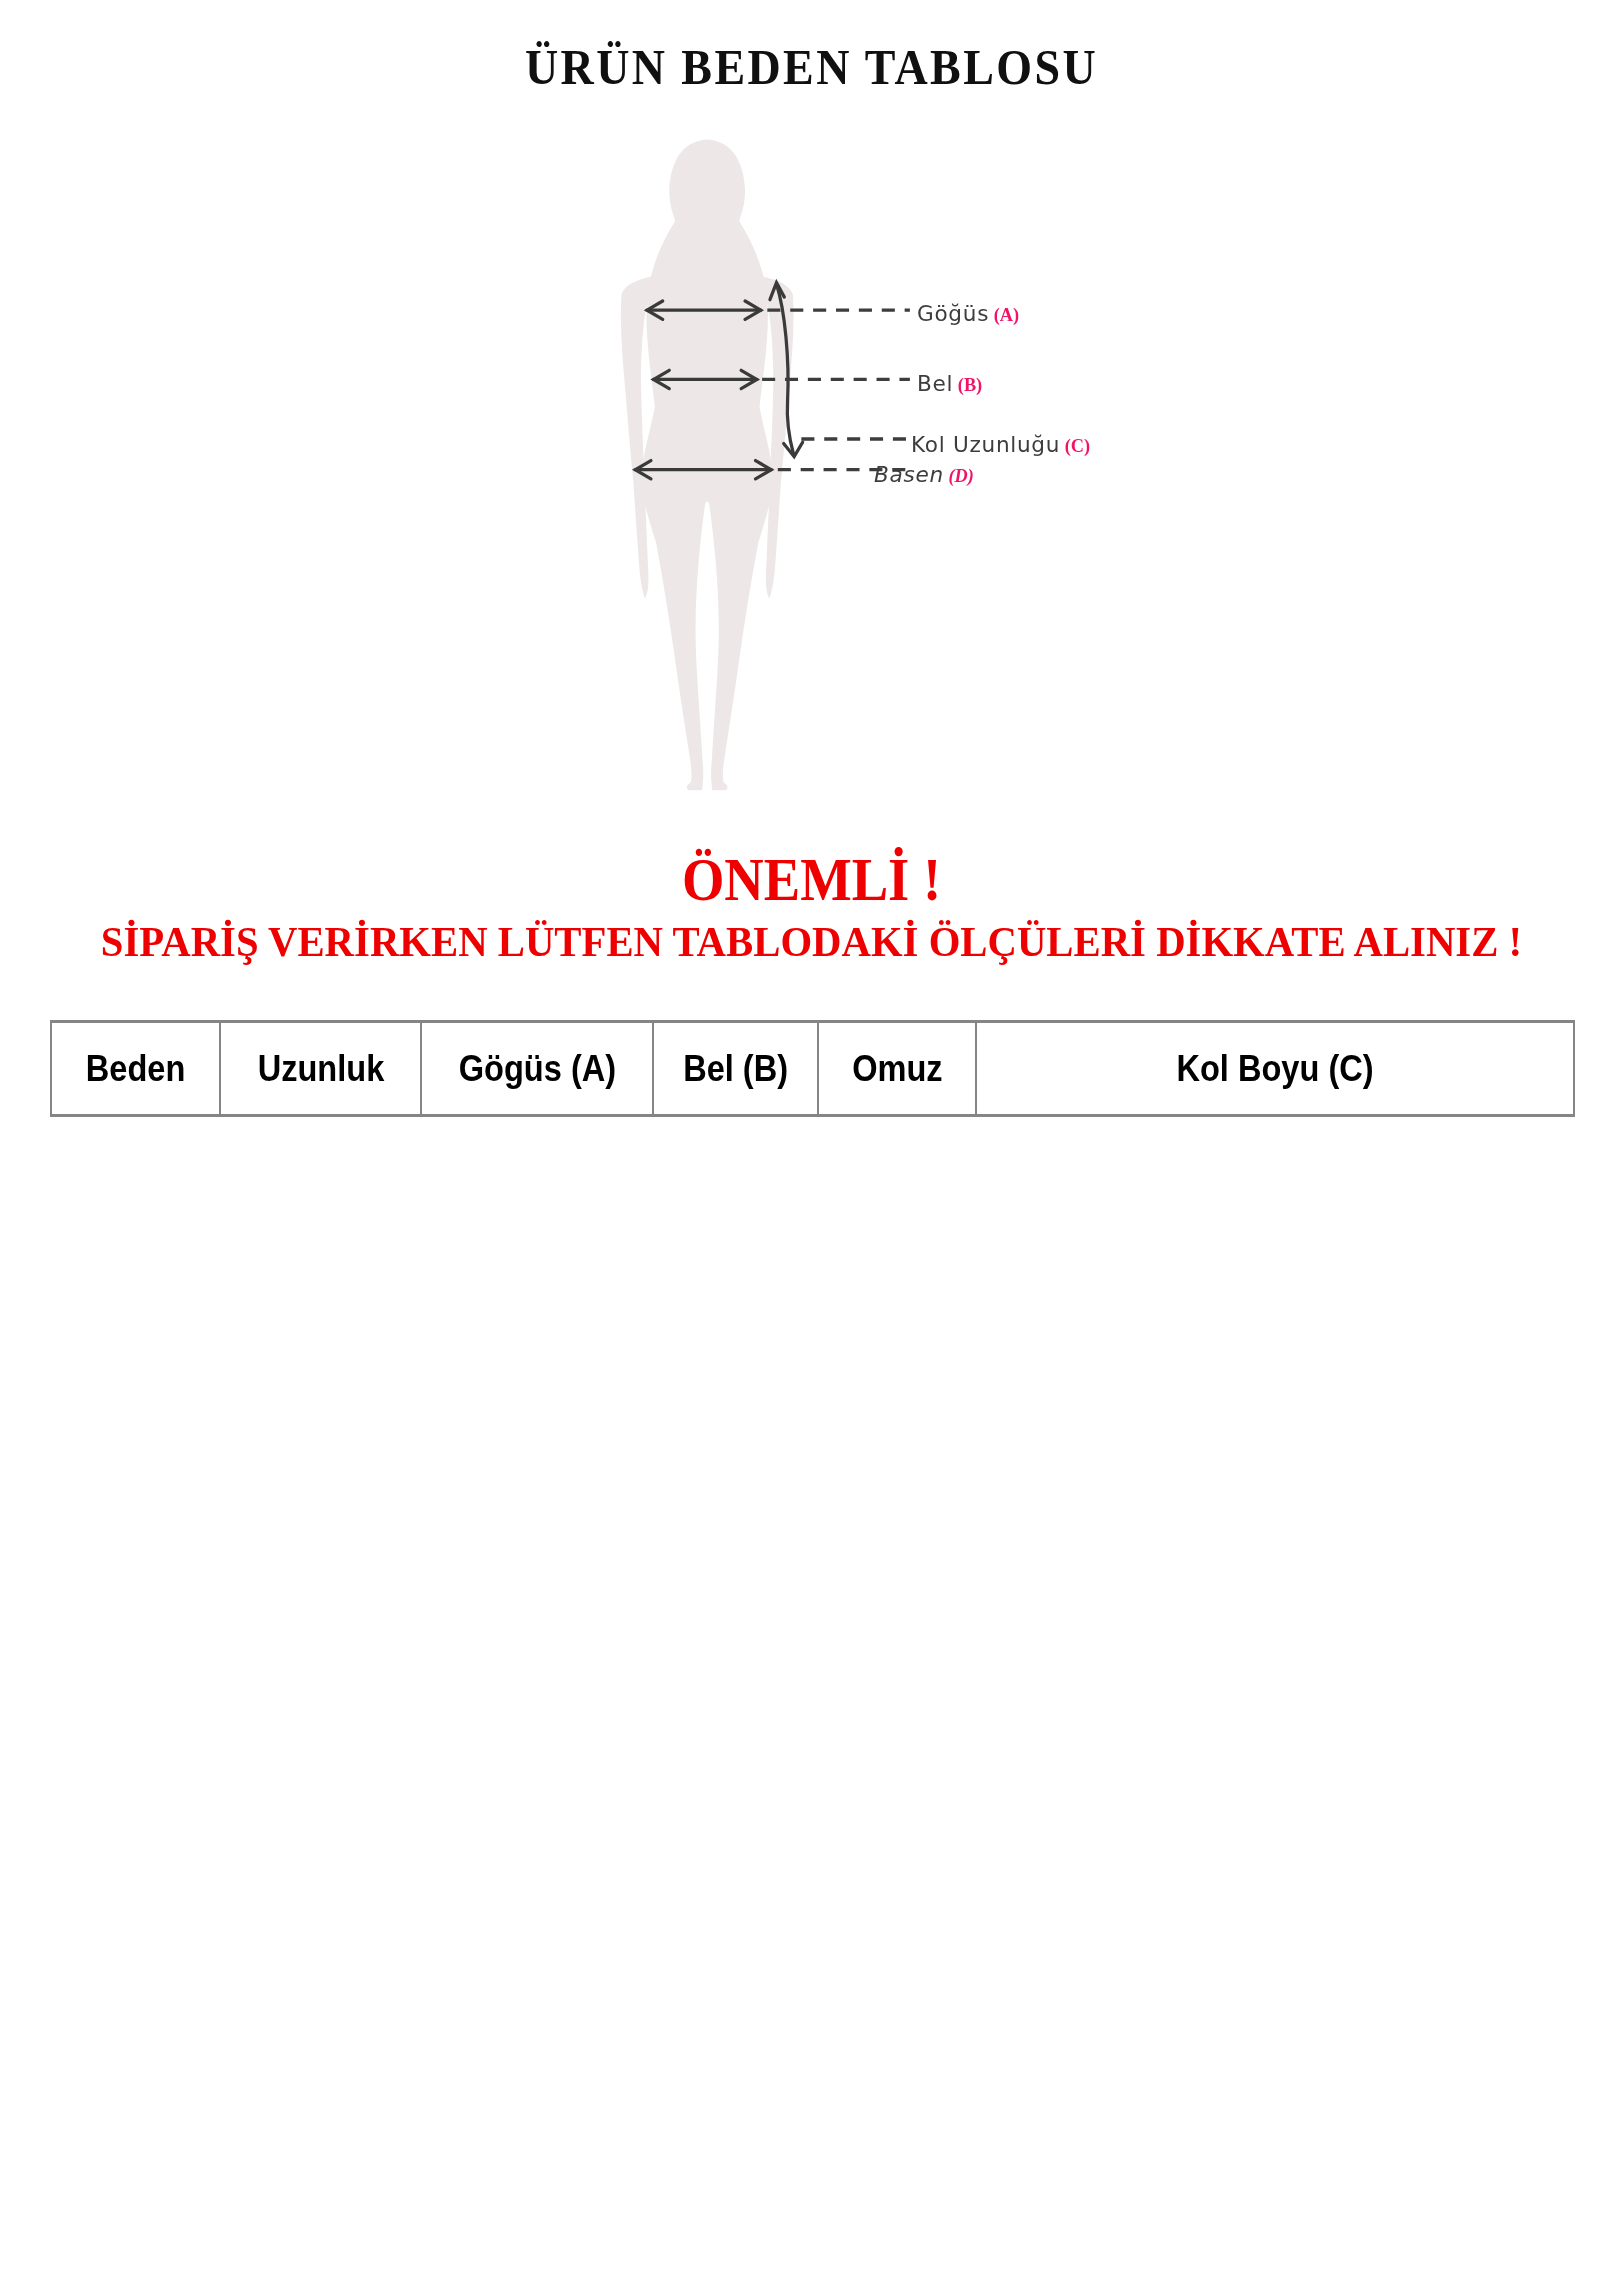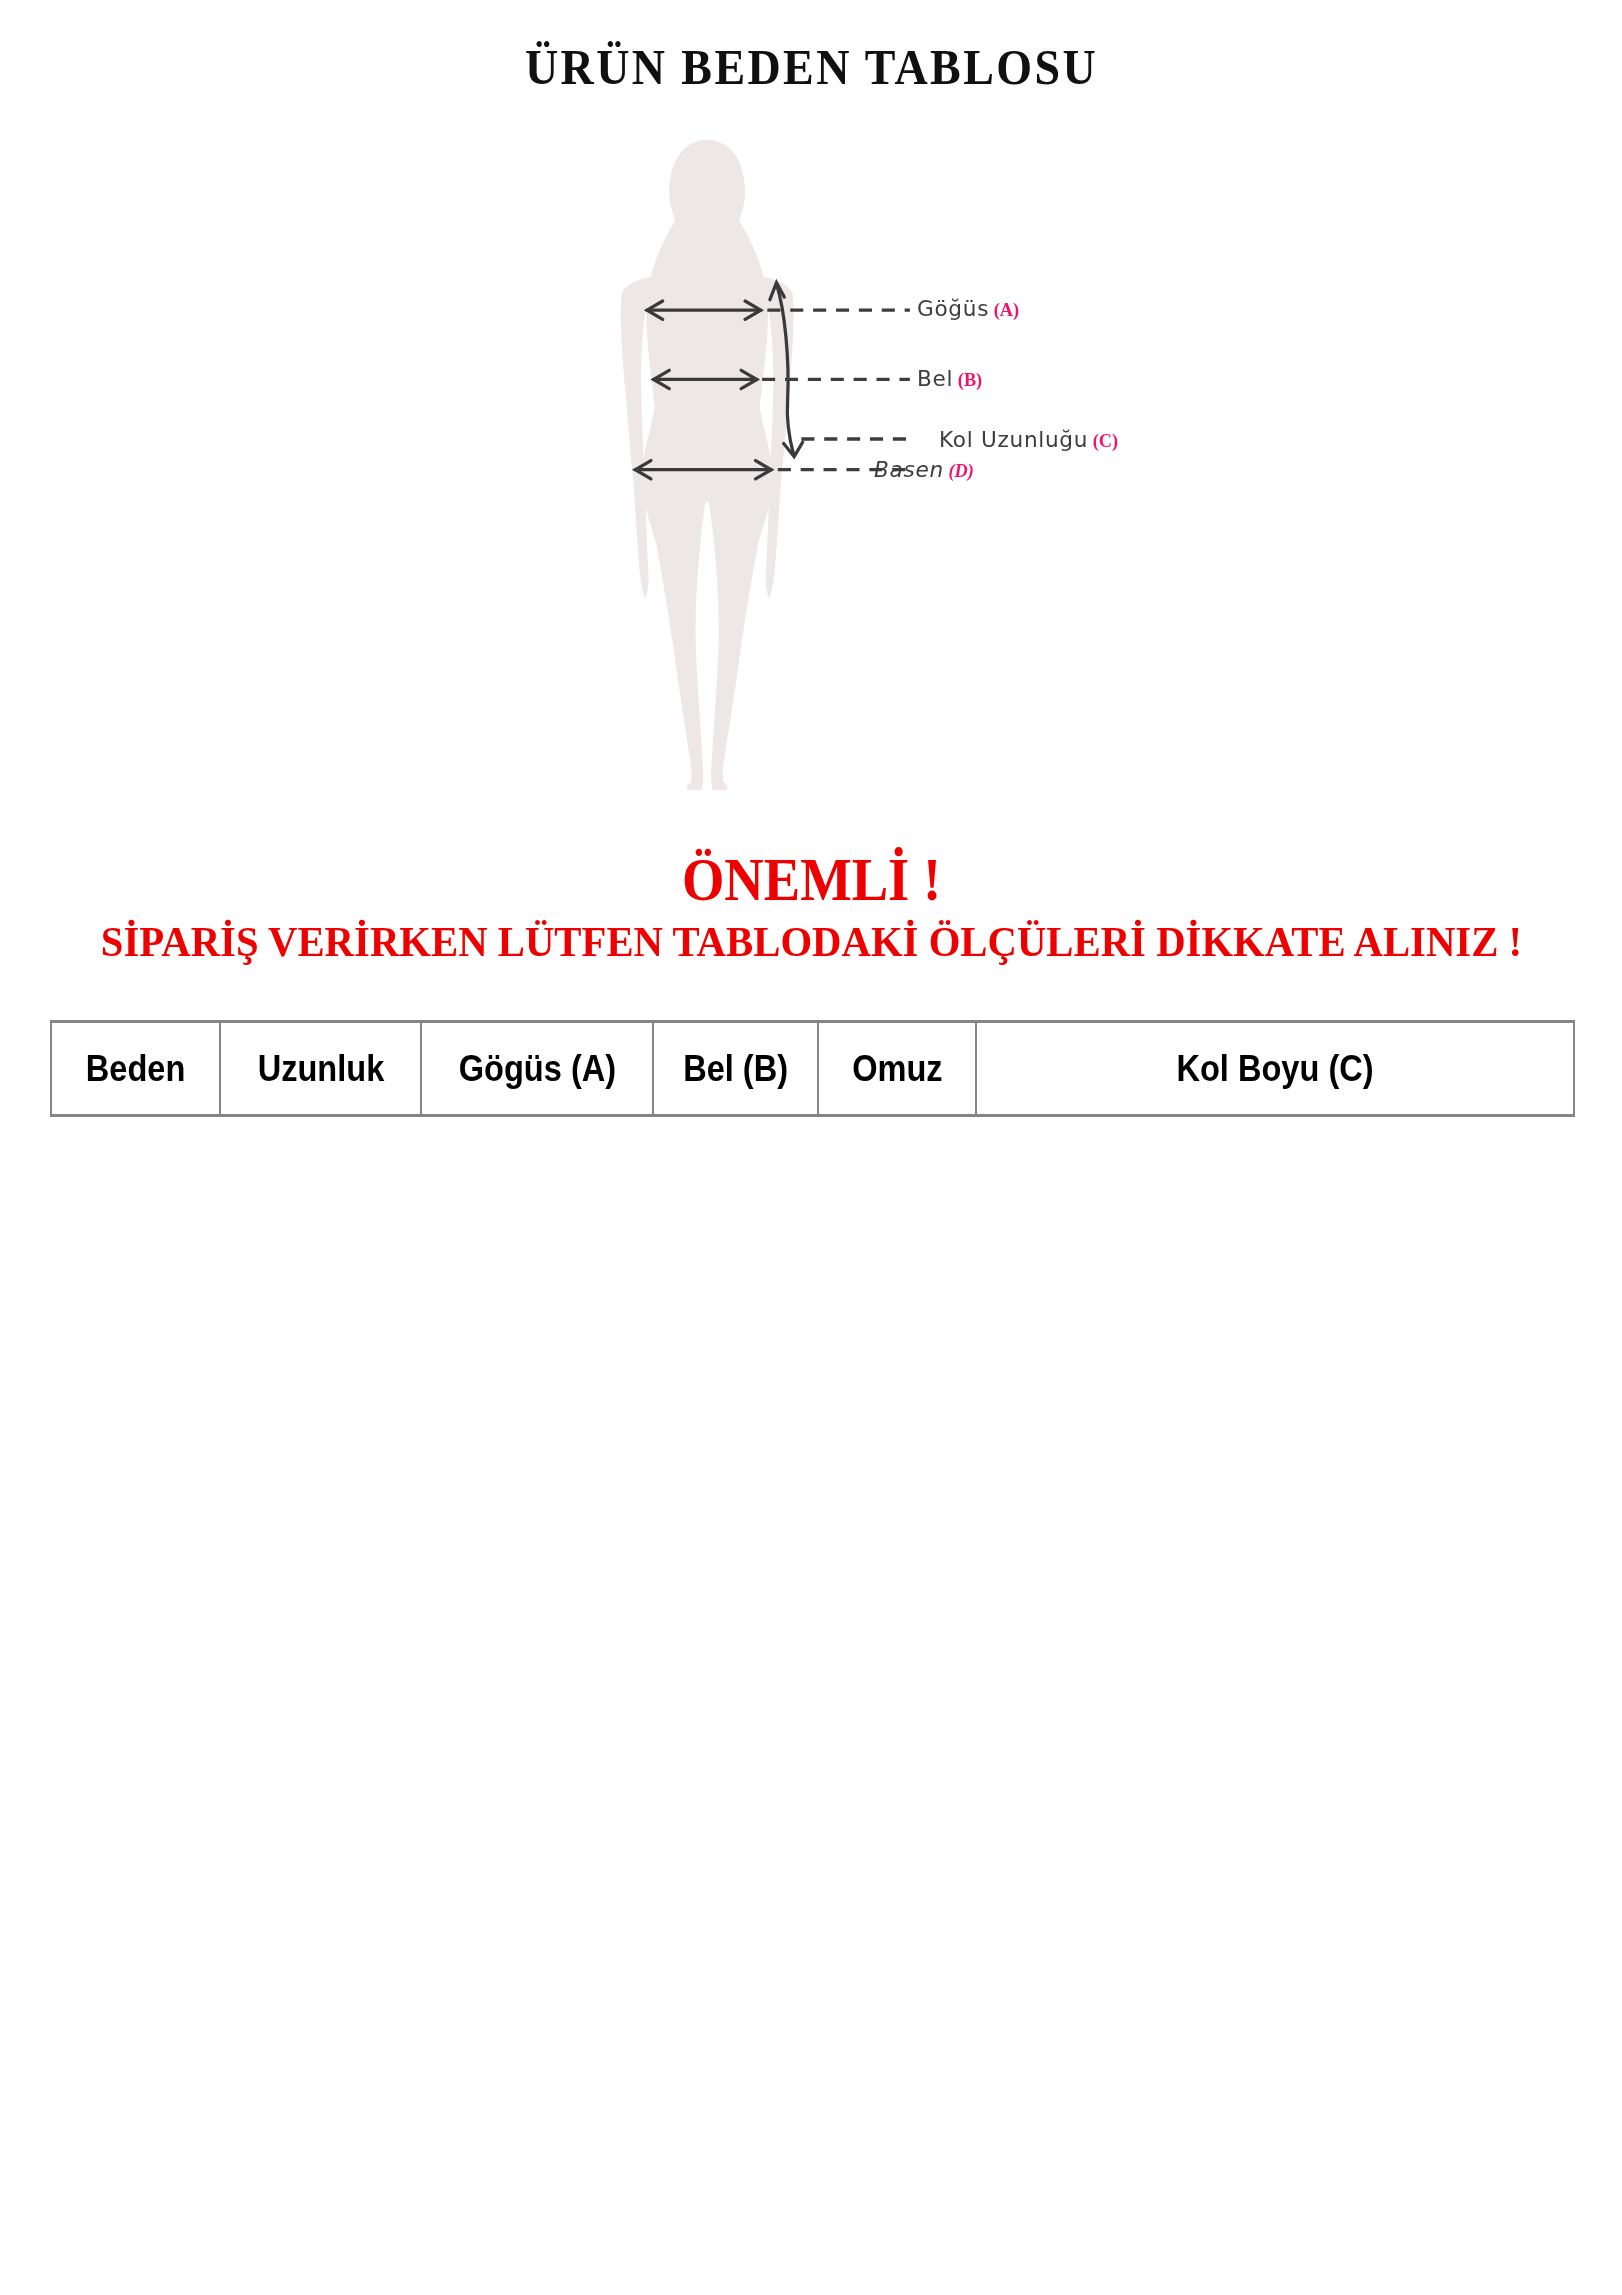--- a/index.html
+++ b/index.html
@@ -7,28 +7,28 @@
         font-family:"Liberation Sans",sans-serif;}
 
   
   .doc-title{position:absolute;left:0;top:42px;width:1623px;text-align:center;
     font-family:"Liberation Serif",serif;font-weight:700;font-size:50px;line-height:50px;
     color:#101010;letter-spacing:2.6px;transform:scaleX(0.92);transform-origin:center;}
 
   
   .figure-svg{position:absolute;left:563px;top:131px;width:357px;height:667px;}
 
-  .measure-label{position:absolute;height:26px;line-height:26px;white-space:nowrap;
+  .measure-label{position:absolute;height:26px;line-height:36px;white-space:nowrap;
     font-family:"DejaVu Sans","Liberation Sans",sans-serif;font-size:21.6px;color:#3d3d3d;
     letter-spacing:0.7px;}
   .measure-label .code{font-family:"Liberation Serif",serif;font-weight:700;font-size:18.3px;
     color:#f01368;margin-left:4.6px;letter-spacing:0;}
   .lbl-gogus{left:917px;top:296px;}
   .lbl-bel{left:917px;top:366px;}
-  .lbl-kol{left:939px;top:427px;}
+  .lbl-kol{left:911px;top:427px;}
   .lbl-basen{left:874px;top:457px;font-style:italic;}
 
   
   .onemli{position:absolute;left:0;top:848px;width:1623px;text-align:center;
     font-family:"Liberation Serif",serif;font-weight:700;font-size:62px;line-height:63px;
     color:#ee0000;transform:scaleX(0.88);transform-origin:center;}
   .siparis{position:absolute;left:0;top:920px;width:1623px;text-align:center;
     font-family:"Liberation Serif",serif;font-weight:700;font-size:42px;line-height:44px;
     color:#ee0000;transform:scaleX(0.97);transform-origin:center;white-space:nowrap;}
 

